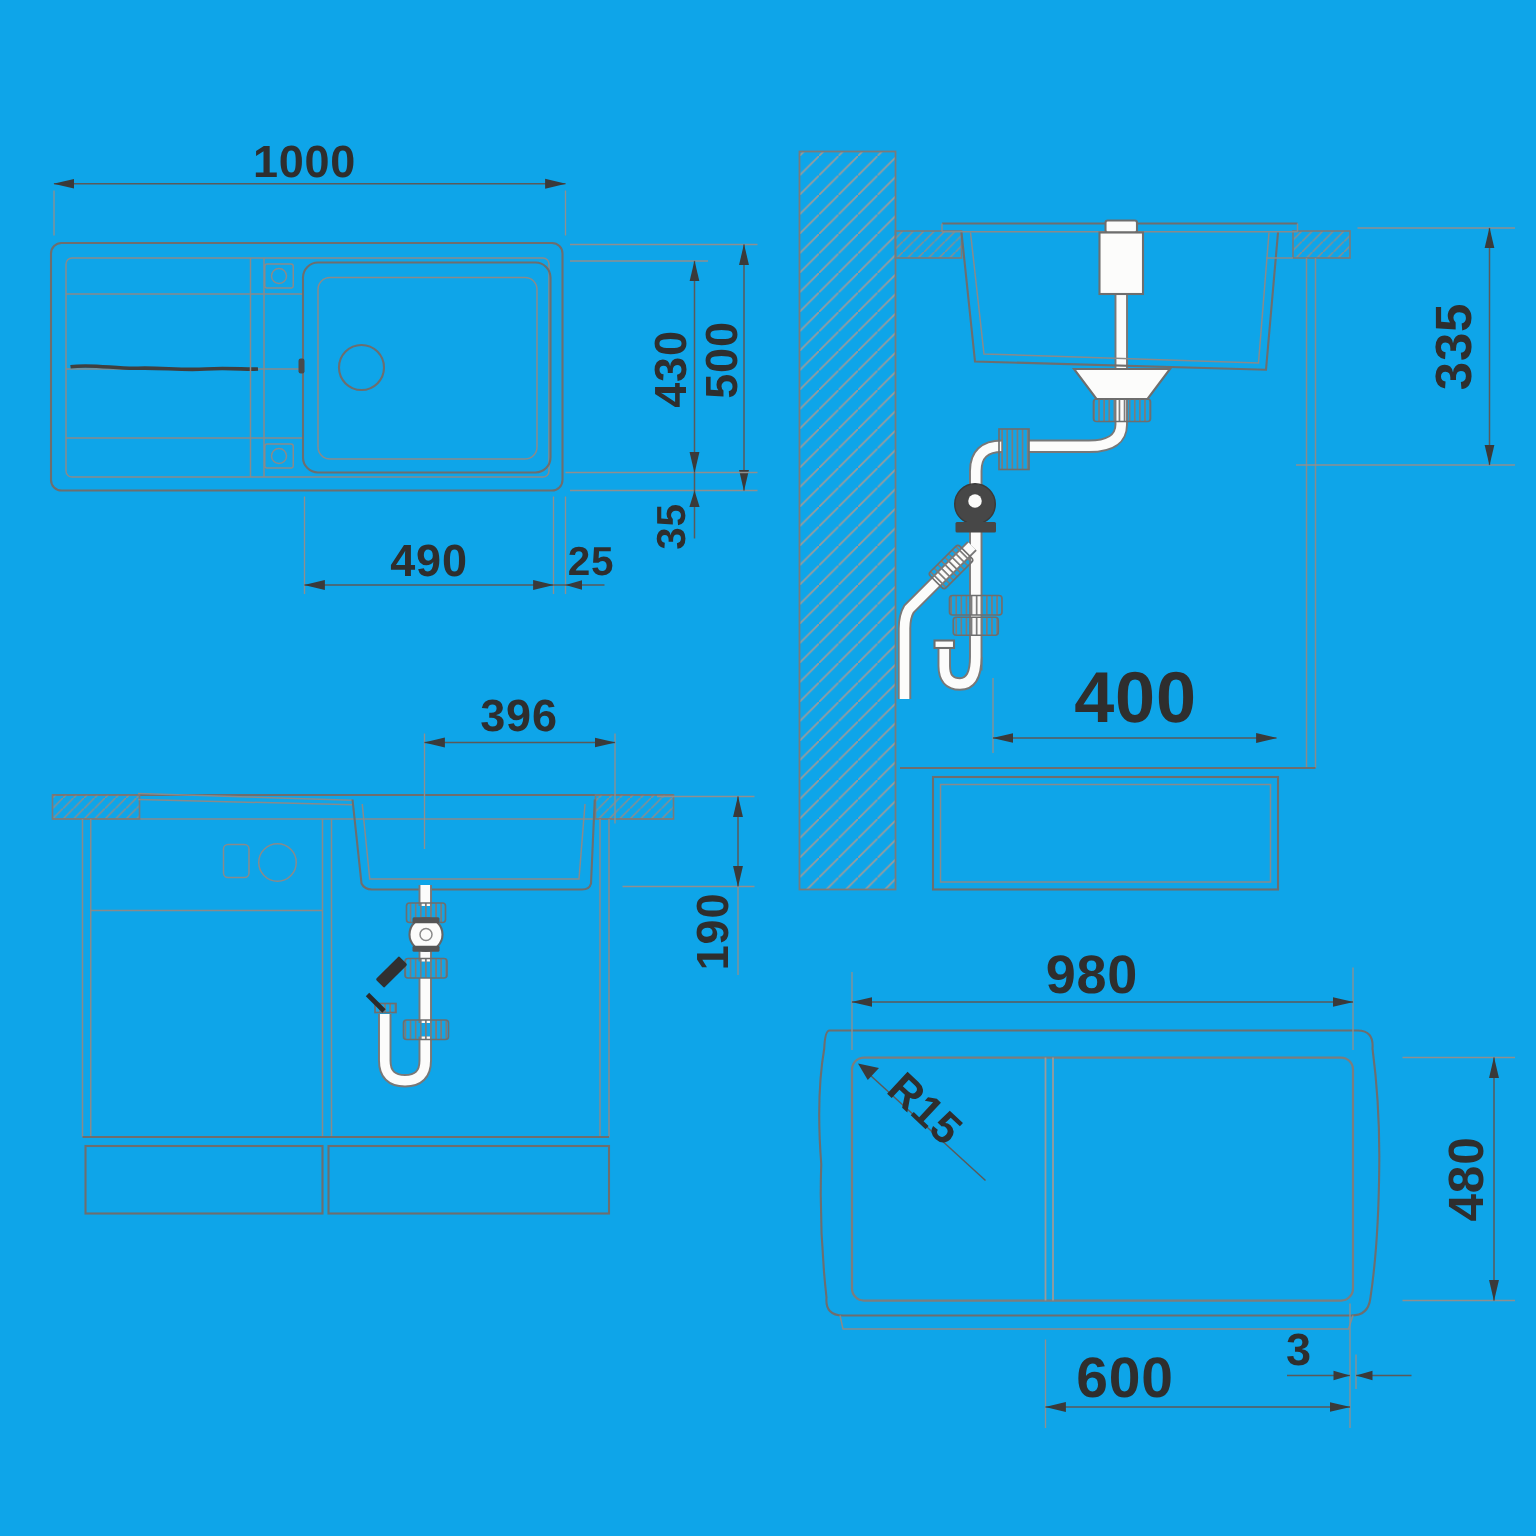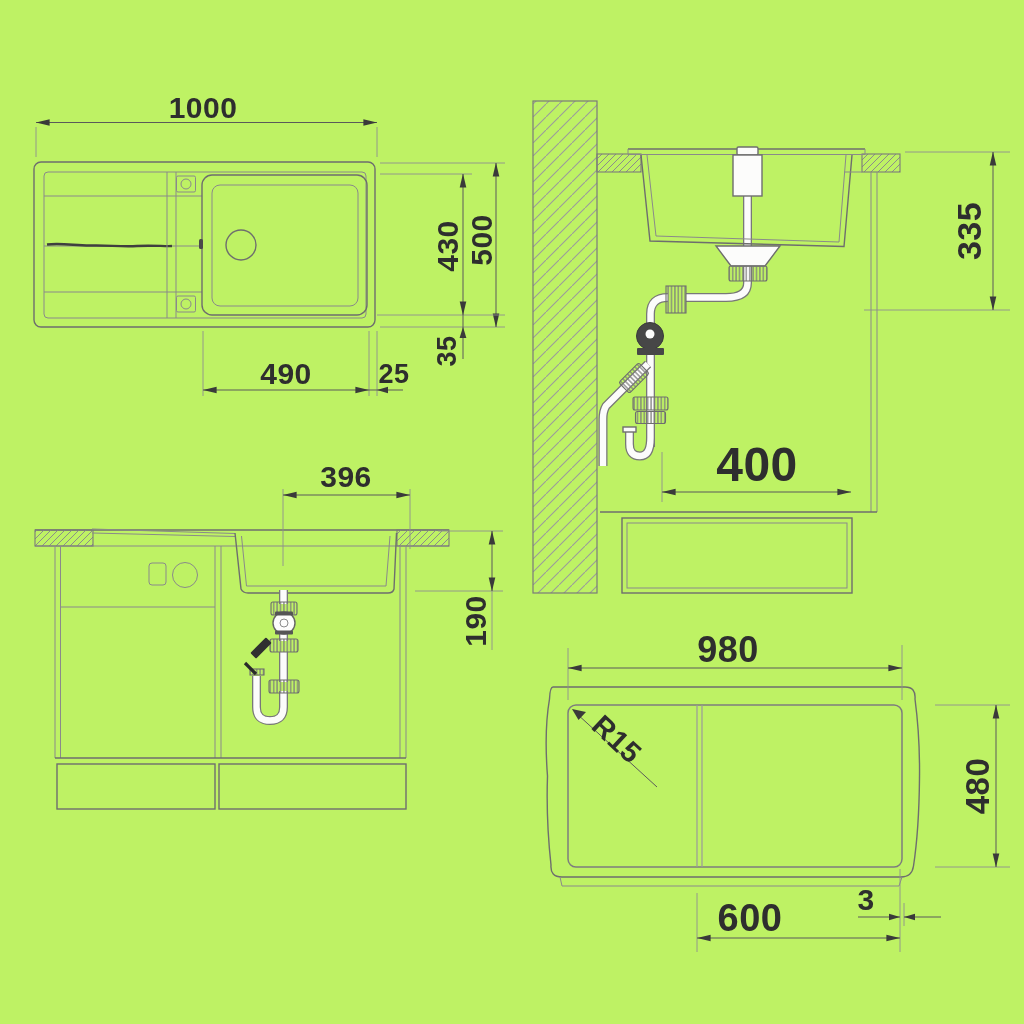--- a/index.html
+++ b/index.html
@@ -1,16 +1,16 @@
 <!DOCTYPE html>
 <html><head>
 <meta charset="utf-8">
 <style>
   html,body{margin:0;padding:0;background:#fcfcfb;}
-  .stage{width:1024px;height:1024px;position:relative;background:#bef264;overflow:hidden;}
+  .stage{width:1024px;height:1024px;position:relative;background:#0ea5e9;overflow:hidden;}
   svg{display:block;}
   text{font-family:"Liberation Sans","DejaVu Sans",sans-serif;fill:#2e2e2e;font-weight:600;letter-spacing:0.5px;}
   .t30{font-size:30px;} .t27{font-size:27px;} .t34{font-size:34px;} .t48{font-size:48px;}
   .t36{font-size:36px;} .t38{font-size:38px;} .t33{font-size:33px;} .t29{font-size:29px;}
   .ol{stroke:#6e6e6e;stroke-width:1.4;fill:none;}
   .olf{stroke:#6e6e6e;stroke-width:1.4;fill:#fcfcfb;}
   .ol2{stroke:#8a8a8a;stroke-width:1;fill:none;}
   .dl{stroke:#5a5a5a;stroke-width:1;fill:none;}
   .xl{stroke:#8f8f8f;stroke-width:0.9;fill:none;}
   .arr{fill:#3a3a3a;stroke:none;}

